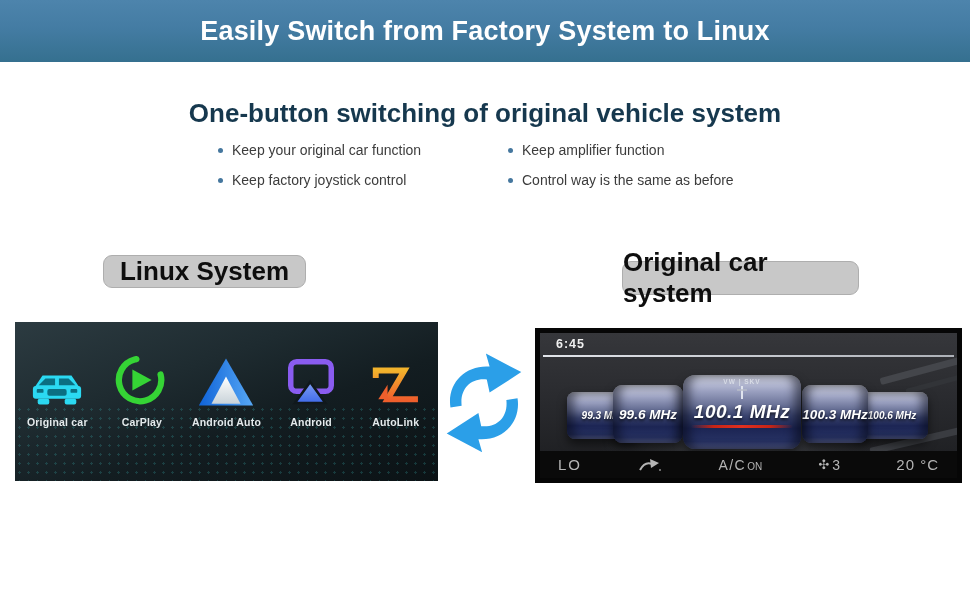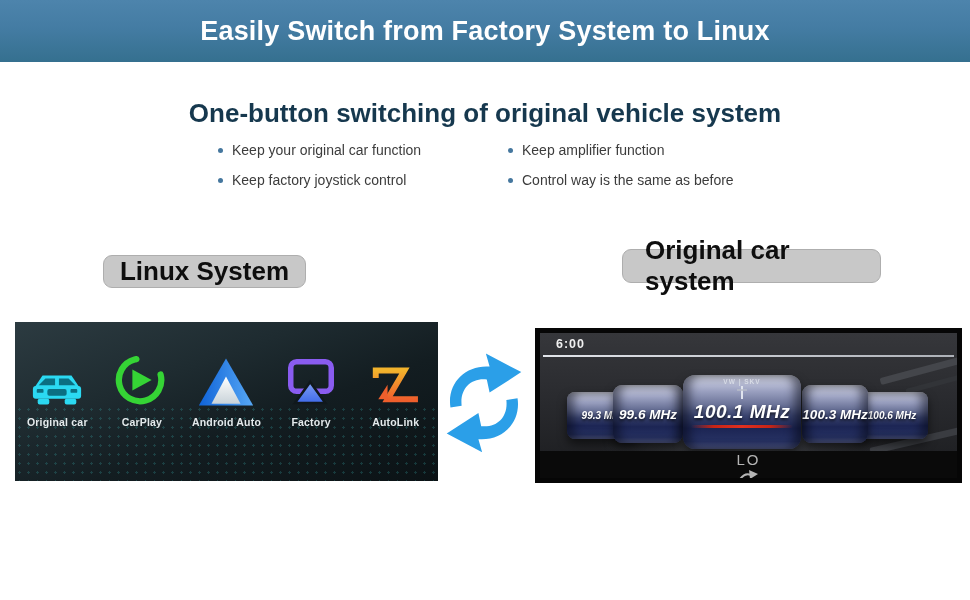--- a/index.html
+++ b/index.html
@@ -16,21 +16,21 @@
     font-size:26px;font-weight:bold;color:#16384e;}
   .bullets{position:absolute;top:142px;left:218px;display:grid;
     grid-template-columns:290px auto;row-gap:14px;}
   .bullet{display:flex;align-items:center;font-size:14px;color:#3c3c3c;}
   .dot{width:5px;height:5px;border-radius:50%;background:#45779e;margin-right:9px;flex:0 0 auto;}
 
   
   .pill{position:absolute;background:#c8c8c8;border:1px solid #aeaeae;border-radius:9px;
     display:flex;align-items:center;justify-content:center;font-size:26px;font-weight:600;color:#0e0e0e;}
   .pill-linux{left:103px;top:255px;width:201px;height:31px;}
-  .pill-orig{left:622px;top:249px;width:235px;height:32px;padding-left:22px;}
+  .pill-orig{left:622px;top:261px;width:235px;height:32px;}
 
   
   .linux-screen{position:absolute;left:15px;top:322px;width:423px;height:159px;
     background:linear-gradient(160deg,#2c3b41 0%,#1e2b30 35%,#131d21 60%,#0b1215 100%);overflow:hidden;}
   .dots-texture{position:absolute;left:0;right:0;top:52%;bottom:0;
     background-image:radial-gradient(rgba(64,200,200,.20) 1px,transparent 1.3px);background-size:9px 9px;}
   .apps{position:absolute;left:0;right:0;top:24px;display:flex;}
   .app{flex:1;display:flex;flex-direction:column;align-items:center;cursor:pointer;}
   .app-ico{height:62px;display:flex;align-items:flex-end;justify-content:center;}
   .app-label{margin-top:8px;font-size:10.5px;font-weight:bold;color:#e4eaec;letter-spacing:.2px;}
@@ -66,21 +66,21 @@
   .f-sm{font-size:10px;}
   .f-md{font-size:13.5px;}
   .f-lg{font-size:19px;letter-spacing:.5px;margin-top:1px;}
   .station{font-size:6.5px;color:#d8dce6;letter-spacing:1px;font-weight:bold;white-space:nowrap;}
   .needle{line-height:0;margin:1px 0;}
   .redline{width:86%;height:3px;margin-top:2px;border-radius:2px;
     background:linear-gradient(90deg,rgba(208,36,24,0) 0%,#c52416 22%,#e03020 50%,#c52416 78%,rgba(208,36,24,0) 100%);}
 
   .status-bar{position:absolute;left:0;right:0;bottom:0;height:27px;background:#0a0a0a;
     display:flex;align-items:center;justify-content:space-between;color:#b5b5b5;
-    font-size:14px;padding:0 18px;box-sizing:border-box;z-index:4;flex-direction:column;}
+    font-size:14px;padding:8px 18px;box-sizing:border-box;z-index:4;}
   .sb-lo{font-size:15px;letter-spacing:2px;cursor:pointer;}
   .sb-vent{display:flex;align-items:center;cursor:pointer;}
   .sb-ac{letter-spacing:1.5px;cursor:pointer;}
   .sb-sub{font-size:10px;margin-left:1px;letter-spacing:0;}
   .sb-fan{display:flex;align-items:center;gap:3px;cursor:pointer;}
   .fan-glyph{font-size:13px;font-family:"DejaVu Sans",sans-serif;}
   .sb-temp{font-size:15px;letter-spacing:1px;cursor:pointer;text-align:center;}
 </style>
 </head>
 <body>
@@ -172,21 +172,21 @@
             <defs>
               <linearGradient id="apt" x1="0" y1="0" x2="0" y2="1">
                 <stop offset="0" stop-color="#7f9ff5"></stop>
                   <stop offset="1" stop-color="#3f6ae8"></stop>
               </linearGradient>
             </defs>
             <rect x="8" y="5" width="48" height="35" rx="7" fill="none" stroke="#8a5cf0" stroke-width="6.5"></rect>
             <polygon points="31,29 49,54 13,54" fill="url(#apt)" stroke="#10181c" stroke-width="3"></polygon>
           </svg>
         </div>
-        <div class="app-label">Factory</div>
+        <div class="app-label">Android</div>
       </div>
 
       <div class="app">
         <div class="app-ico">
           <svg width="54" height="48" viewBox="0 0 64 56">
             <defs>
               <linearGradient id="alg" x1="0" y1="0" x2="0" y2="1">
                 <stop offset="0" stop-color="#f2b32c"></stop>
                   <stop offset="1" stop-color="#ef5f2c"></stop>
               </linearGradient>
@@ -203,21 +203,21 @@
 
   <div class="swap">
     <svg width="82" height="104" viewBox="0 0 88 110">
       <path d="M8 62 C4 36 24 16 50 18 L46 4 L84 24 L50 46 L47 32 C30 30 18 42 20 60 Z" fill="#2b9fe8"></path>
       <path d="M8 62 C4 36 24 16 50 18 L46 4 L84 24 L50 46 L47 32 C30 30 18 42 20 60 Z" fill="#2b9fe8" transform="rotate(180 44 57)"></path>
     </svg>
   </div>
 
   <div class="orig-screen">
     <div class="display">
-      <div class="clock">6:00</div>
+      <div class="clock">6:45</div>
       <div class="topline"></div>
       <div class="accent acc1"></div>
       <div class="accent acc2"></div>
       <div class="accent acc3"></div>
       <div class="floor"></div>
 
       <div class="barrel b-far-l">
         <span class="freq f-sm">99.3 MHz</span>
       </div>
       <div class="barrel b-l">

